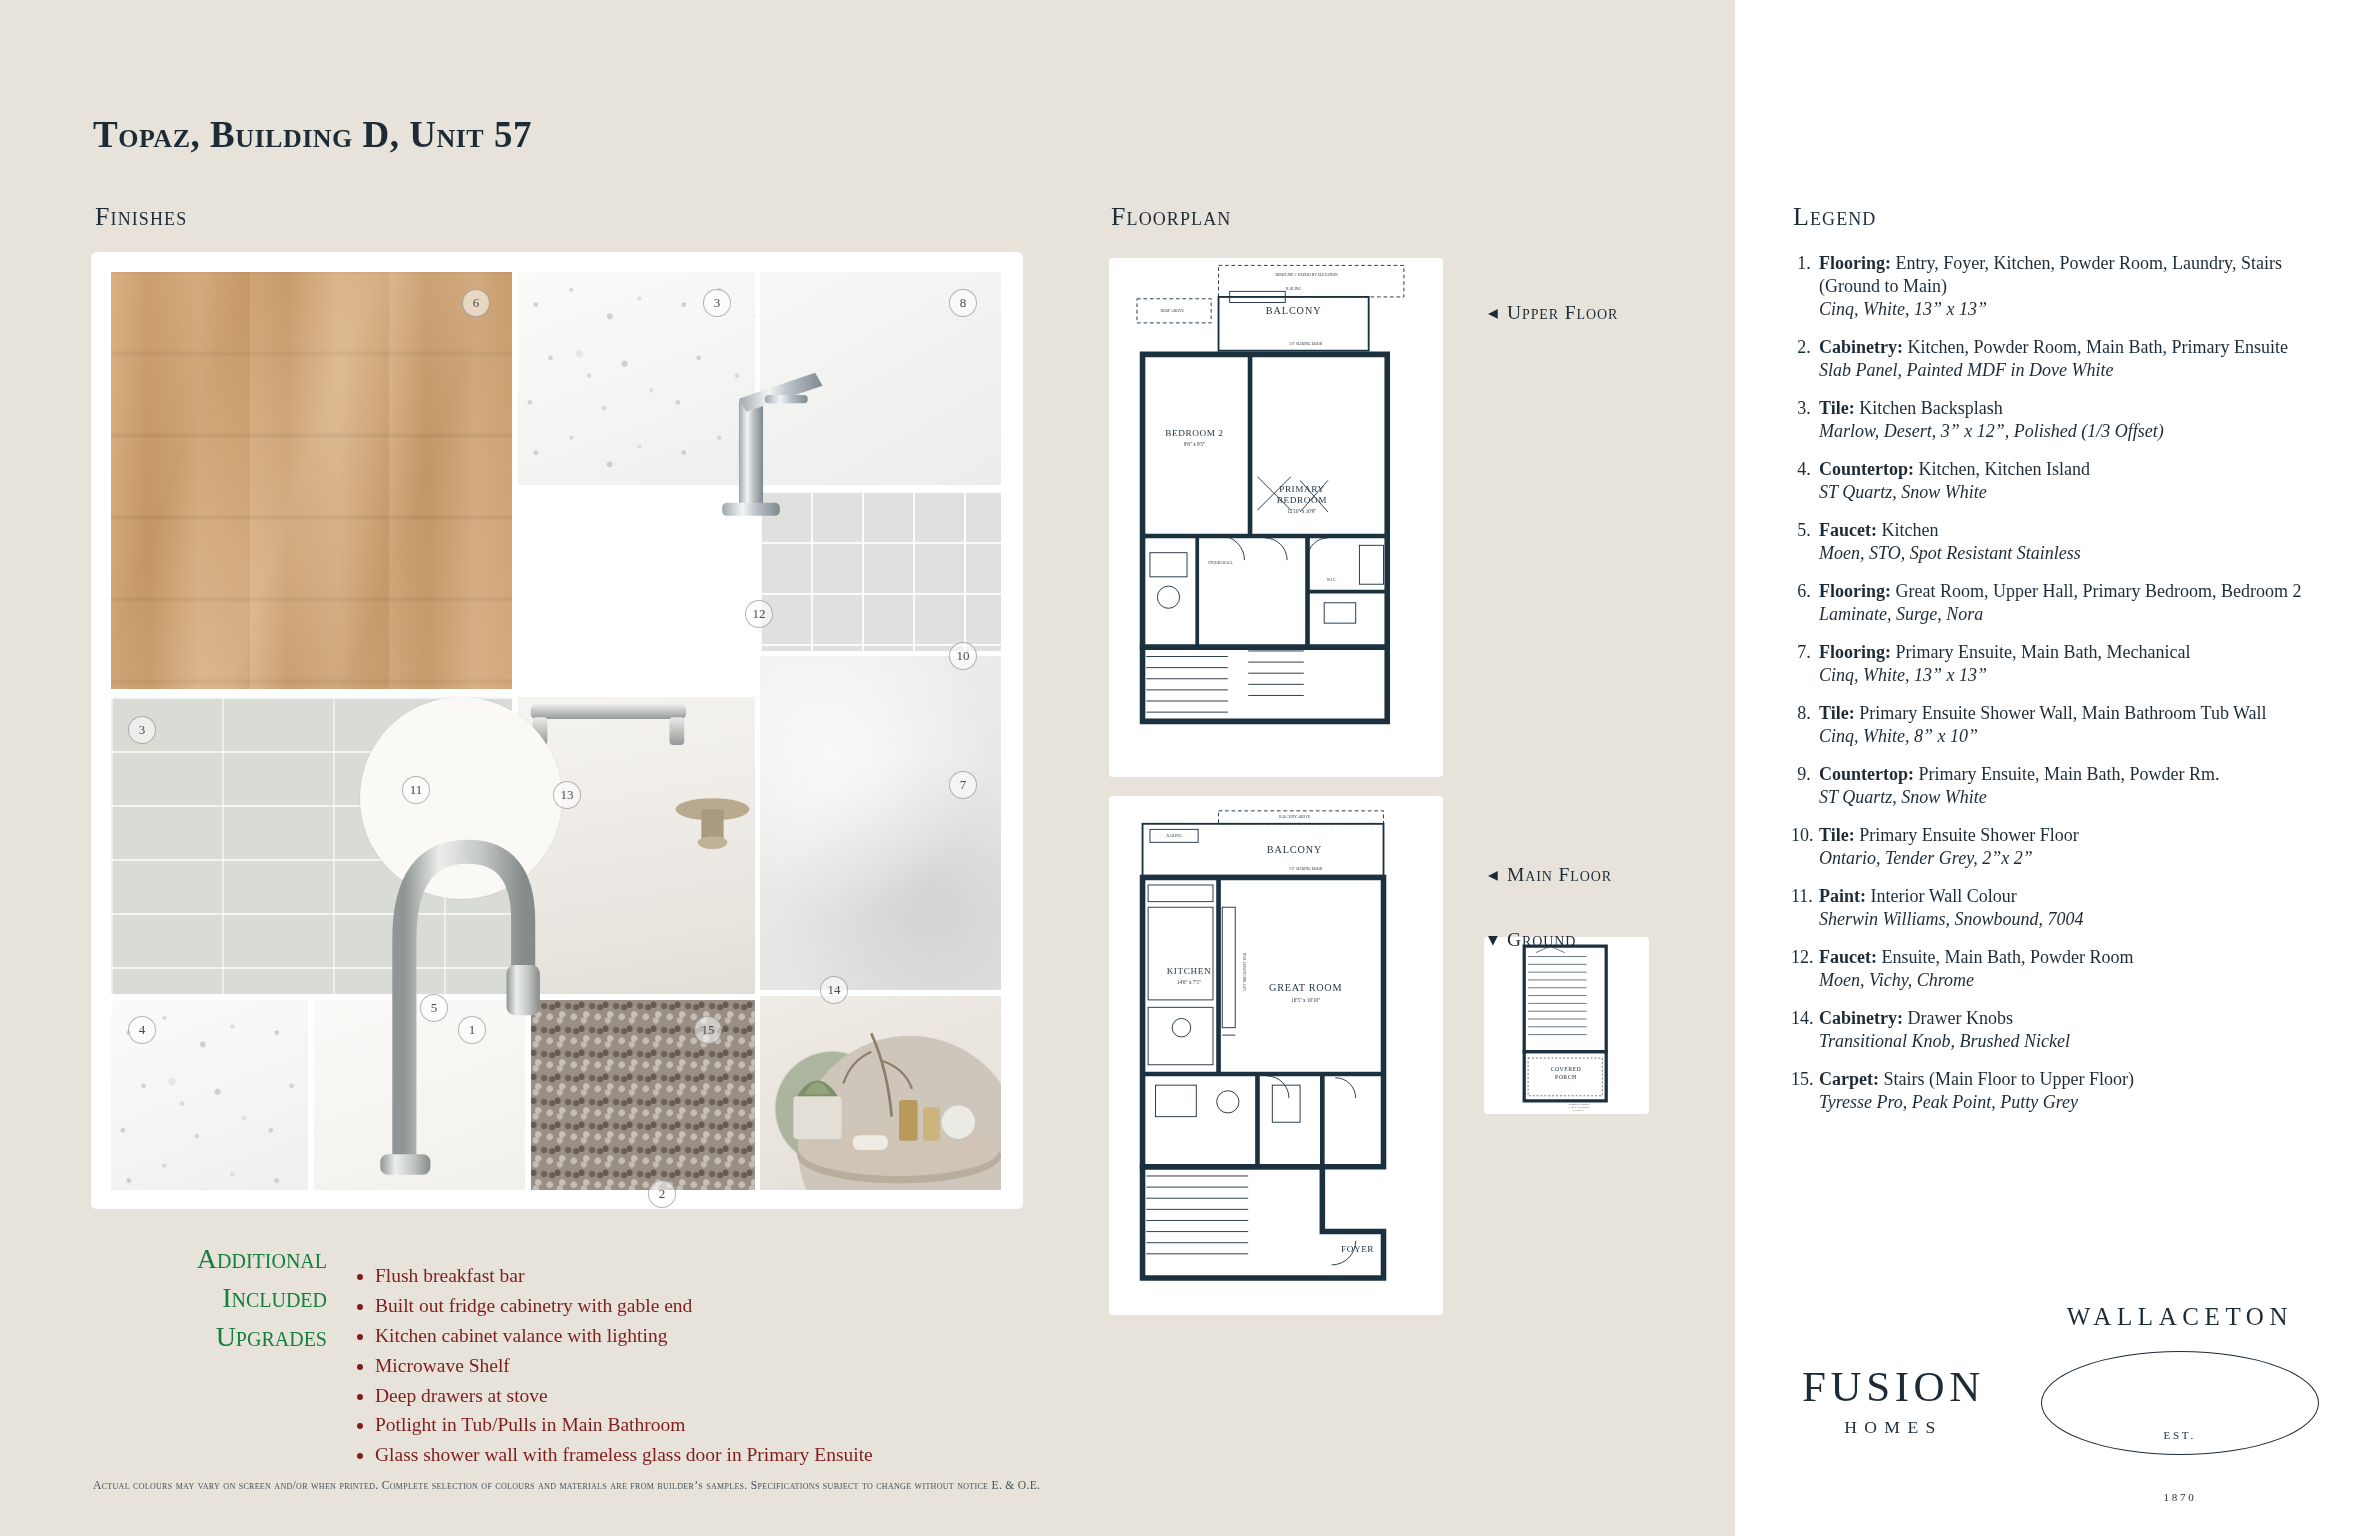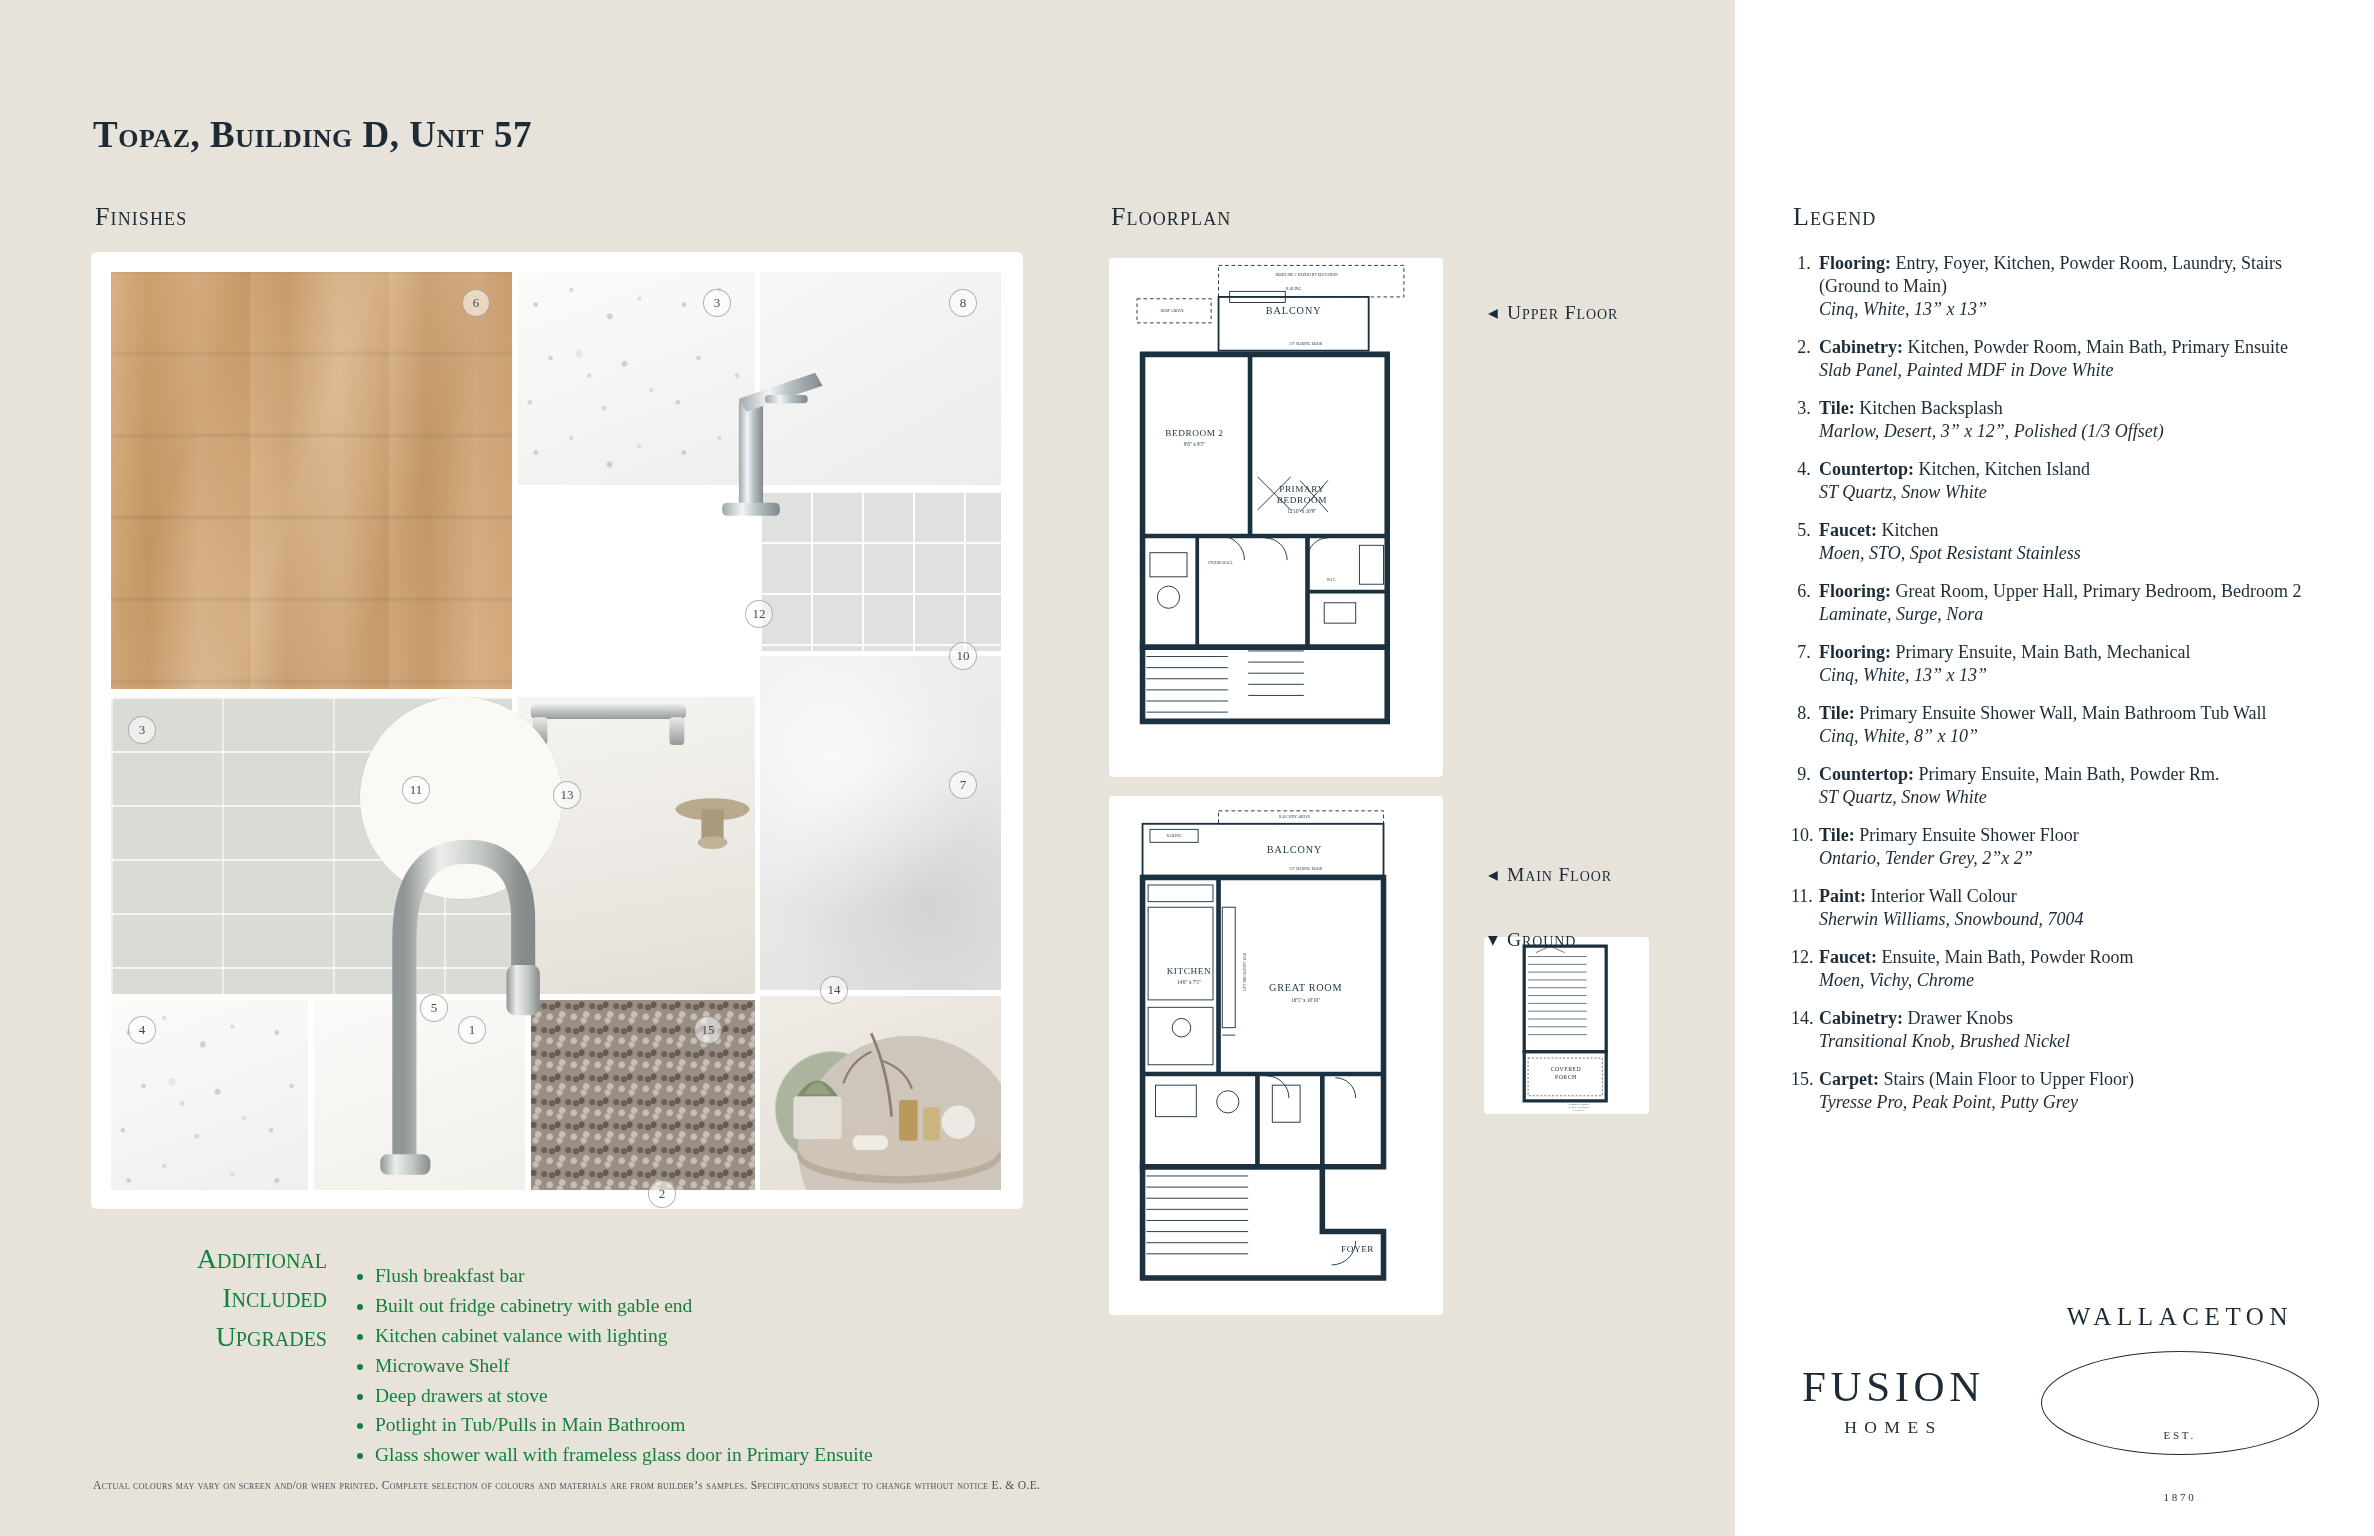--- a/index.html
+++ b/index.html
@@ -155,21 +155,21 @@
   
   .upgrades-title {
     position: absolute; left: 104px; top: 1239px;
     width: 223px; text-align: right;
     font-variant: small-caps; font-size: 28px; line-height: 39px;
     color: #15803d;
   }
   .upgrades-list {
     position: absolute; left: 351px; top: 1261px;
     font-family: "Liberation Serif", serif;
-    font-size: 19.5px; color: #15803d; line-height: 29px;
+    font-size: 19.5px; color: #7f1d1d; line-height: 29px;
   }
   .upgrades-list li { margin-bottom: 0.9px; }
   .upgrades-list { list-style: disc; padding-left: 24px; }
 
   .disclaimer {
     position: absolute; left: 93px; top: 1479px;
     font-size: 11.6px; letter-spacing: 0.3px;
     color: #44525c; font-variant: small-caps;
   }
 

